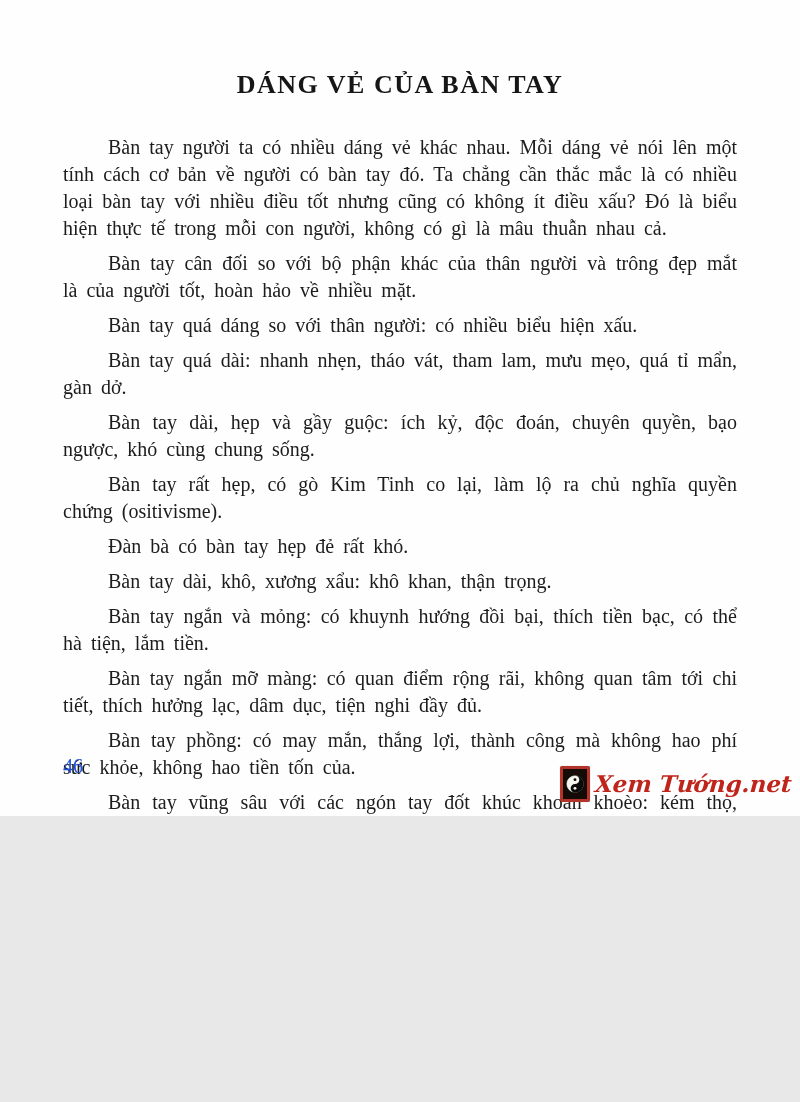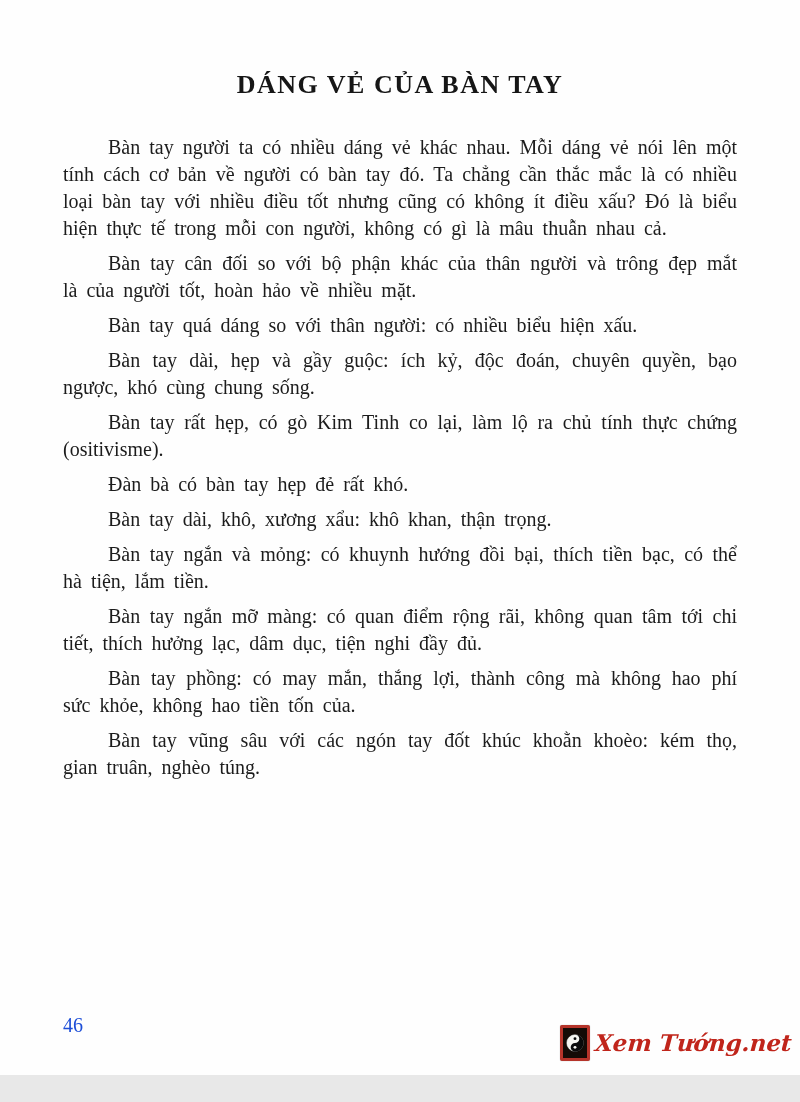--- a/index.html
+++ b/index.html
@@ -3,21 +3,21 @@
 <meta charset="utf-8">
 <style>
   html, body {
     margin: 0;
     padding: 0;
     background: #e8e8e8;
   }
   .page {
     position: relative;
     width: 800px;
-    height: 1075px;
+    height: 816px;
     margin: 0 auto;
     background: #fefefe;
     color: #1c1c1c;
     font-family: "Liberation Serif", serif;
     overflow: hidden;
     box-sizing: border-box;
   }
   .title {
     margin: 0;
     padding-top: 70px;
@@ -82,22 +82,23 @@
 
 <div class="page">
 
   <h1 class="title">DÁNG VẺ CỦA BÀN TAY</h1>
 
   <div class="content">
 
   <p>Bàn tay người ta có nhiều dáng vẻ khác nhau. Mỗi dáng vẻ nói lên một tính cách cơ bản về người có bàn tay đó. Ta chẳng cần thắc mắc là có nhiều loại bàn tay với nhiều điều tốt nhưng cũng có không ít điều xấu? Đó là biểu hiện thực tế trong mỗi con người, không có gì là mâu thuẫn nhau cả.</p>
       <p>Bàn tay cân đối so với bộ phận khác của thân người và trông đẹp mắt là của người tốt, hoàn hảo về nhiều mặt.</p>
       <p>Bàn tay quá dáng so với thân người: có nhiều biểu hiện xấu.</p>
+      <p>Bàn tay quá dài: nhanh nhẹn, tháo vát, tham lam, mưu mẹo, quá tỉ mẩn, gàn dở.</p>
       <p>Bàn tay dài, hẹp và gầy guộc: ích kỷ, độc đoán, chuyên quyền, bạo ngược, khó cùng chung sống.</p>
-      <p>Bàn tay rất hẹp, có gò Kim Tinh co lại, làm lộ ra chủ tính thực chứng (ositivisme).</p>
+      <p>Bàn tay rất hẹp, có gò Kim Tinh co lại, làm lộ ra chủ nghĩa quyền chứng (ositivisme).</p>
       <p>Đàn bà có bàn tay hẹp đẻ rất khó.</p>
       <p>Bàn tay dài, khô, xương xẩu: khô khan, thận trọng.</p>
       <p>Bàn tay ngắn và mỏng: có khuynh hướng đồi bại, thích tiền bạc, có thể hà tiện, lắm tiền.</p>
       <p>Bàn tay ngắn mỡ màng: có quan điểm rộng rãi, không quan tâm tới chi tiết, thích hưởng lạc, dâm dục, tiện nghi đầy đủ.</p>
       <p>Bàn tay phồng: có may mắn, thắng lợi, thành công mà không hao phí sức khỏe, không hao tiền tốn của.</p>
       <p>Bàn tay vũng sâu với các ngón tay đốt khúc khoằn khoèo: kém thọ, gian truân, nghèo túng.</p>
     </div>
 
   <div class="page-number">46</div>
 

